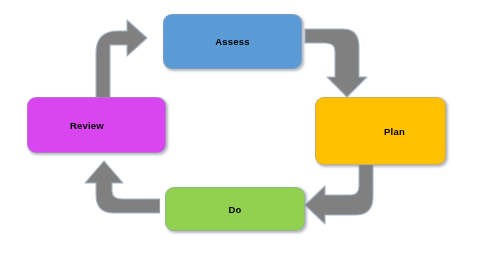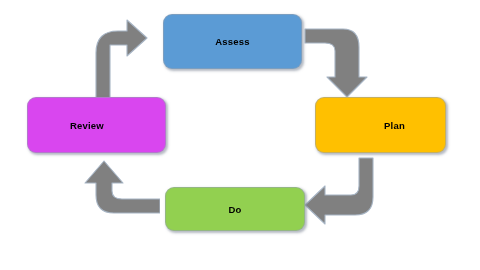--- a/index.html
+++ b/index.html
@@ -32,21 +32,21 @@
     border: 0.6px solid rgba(150,160,175,0.55);
   }
   .node-label {
     pointer-events: none;
     white-space: nowrap;
   }
   #node-assess {
     left: 163px; top: 14px; width: 139px; height: 55px;
   }
   #node-plan {
-    left: 315px; top: 97px; width: 131px; height: 56px; padding-left: 28px;
+    left: 315px; top: 97px; width: 131px; height: 68px; padding-left: 28px;
   }
   #node-review {
     left: 27px; top: 97px; width: 139px; height: 56px;
     justify-content: flex-start;
     padding-left: 42px;
   }
   #node-do {
     left: 165px; top: 187px; width: 140px; height: 44px;
   }
   .arrow {

